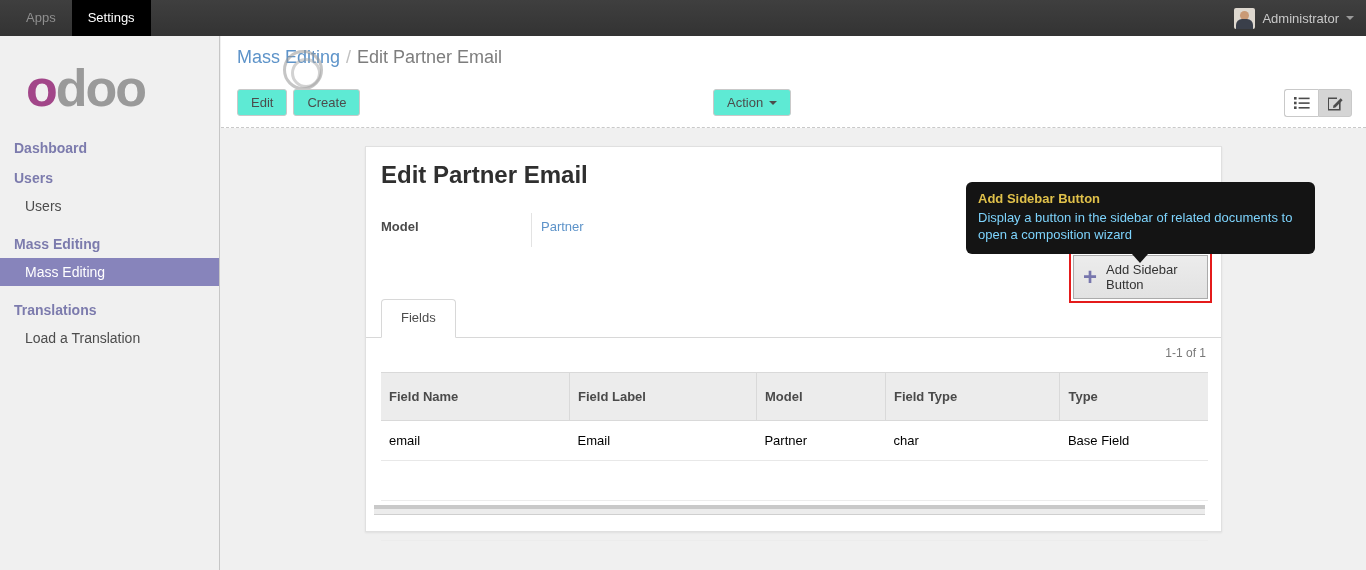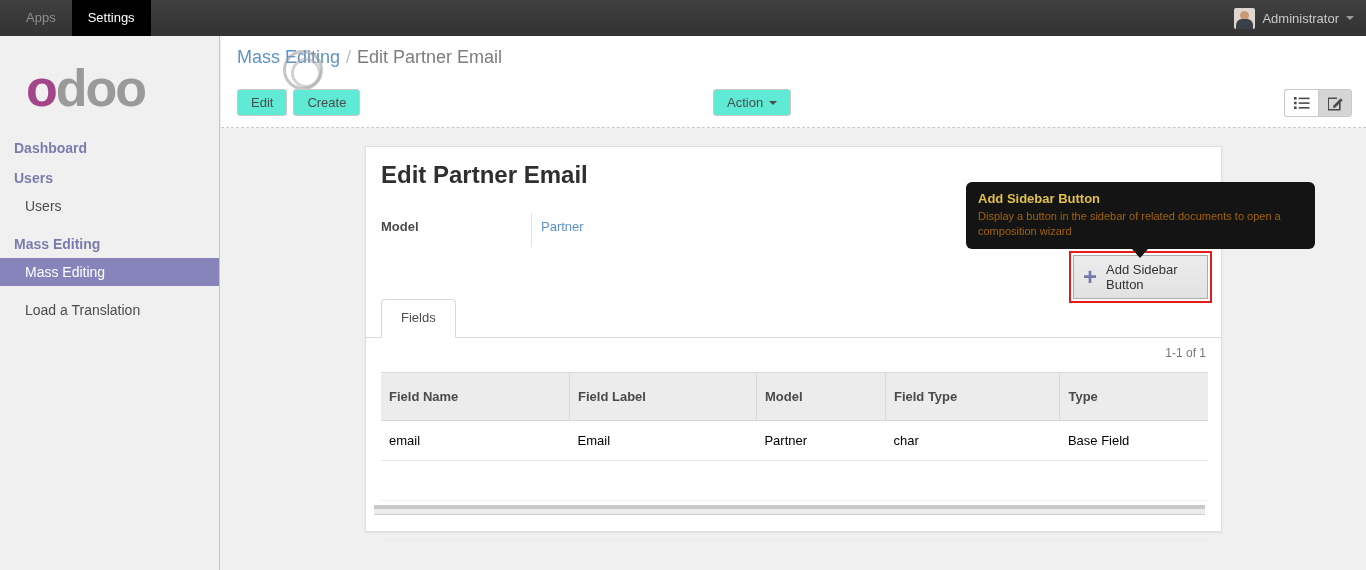--- a/index.html
+++ b/index.html
@@ -90,21 +90,21 @@
   .empty-row td { border-bottom:1px solid #ececec; }
 
   .hscrollbar { position:absolute; left:8px; right:16px; top:358px; height:10px; background:#ececec;
                 border-bottom:1px solid #cfcfcf; cursor:pointer; }
   .hscrollbar .thumb { height:4px; background:#c9c9c9; width:100%; }
 
   
   .tooltip { position:absolute; left:966px; top:182px; width:349px; background:#141414;
              border-radius:6px; padding:9px 12px 11px 12px; z-index:20; }
   .tooltip-title { font-size:13px; font-weight:bold; color:#dfc04a; margin-bottom:3px; }
-  .tooltip-body { font-size:11px; color:#a16207; line-height:1.32; }
+  .tooltip-body { font-size:13px; color:#7dd3fc; line-height:1.32; }
   .tooltip-arrow { position:absolute; left:166px; top:100%; width:0; height:0;
                    border-left:8px solid transparent; border-right:8px solid transparent;
                    border-top:9px solid #141414; }
 
   svg { display:block; }
 </style>
 </head>
 <body>
 
 <div id="page">
@@ -131,20 +131,21 @@
     </div>
     <div class="side-section">
       <div class="side-heading">Users</div>
       <div class="side-item">Users</div>
     </div>
     <div class="side-section" style="margin-top:10px;">
       <div class="side-heading">Mass Editing</div>
       <div class="side-item active">Mass Editing</div>
     </div>
     <div class="side-section" style="margin-top:10px;">
+      <div class="side-heading">Translations</div>
       <div class="side-item">Load a Translation</div>
     </div>
   </div>
 
   <div class="control-panel">
     <div class="breadcrumb">
       <span class="parent">Mass Editing</span><span class="sep">/</span><span class="current">Edit Partner Email</span>
       <div class="throbber"></div>
     </div>
     <div class="btn-row-left">

